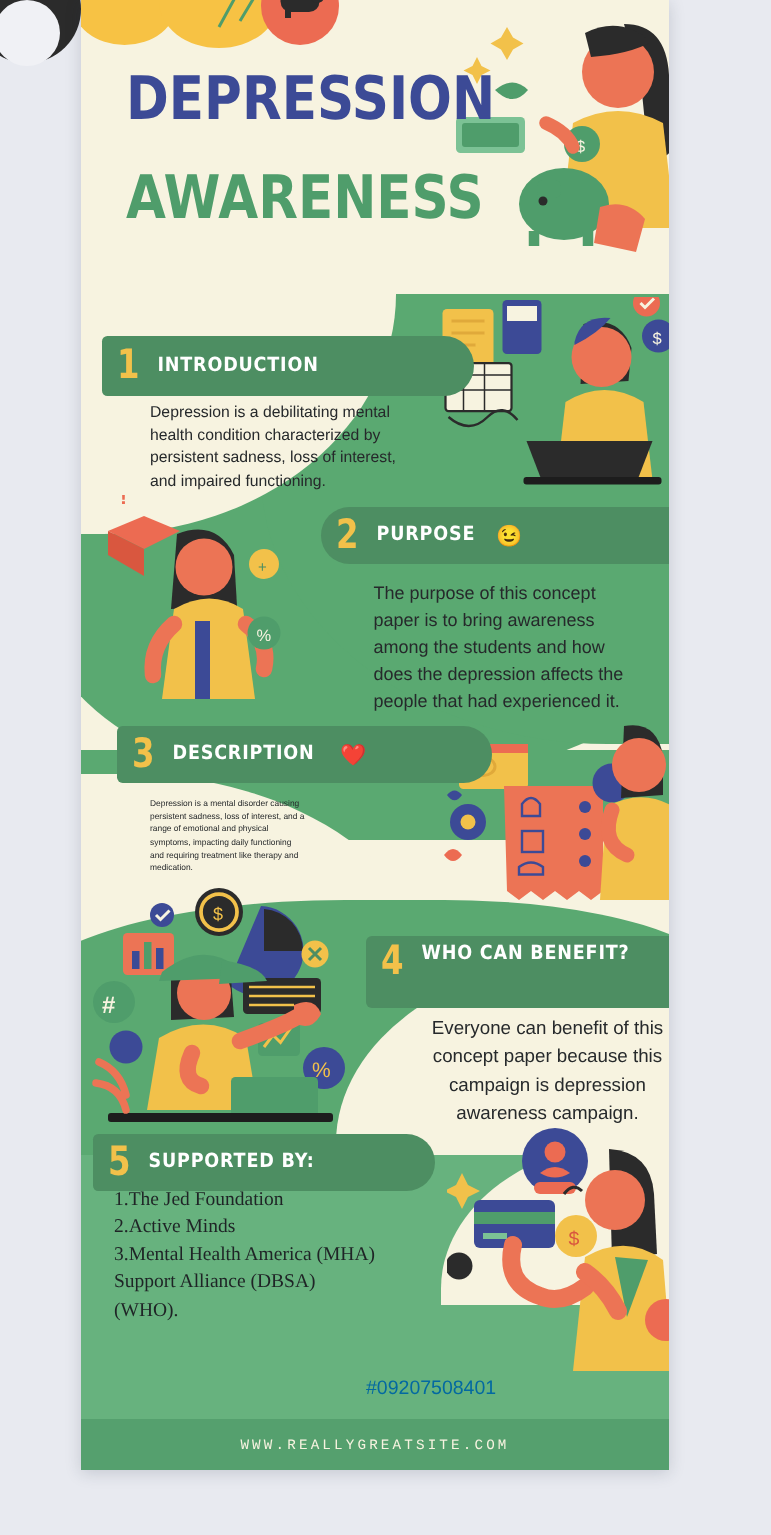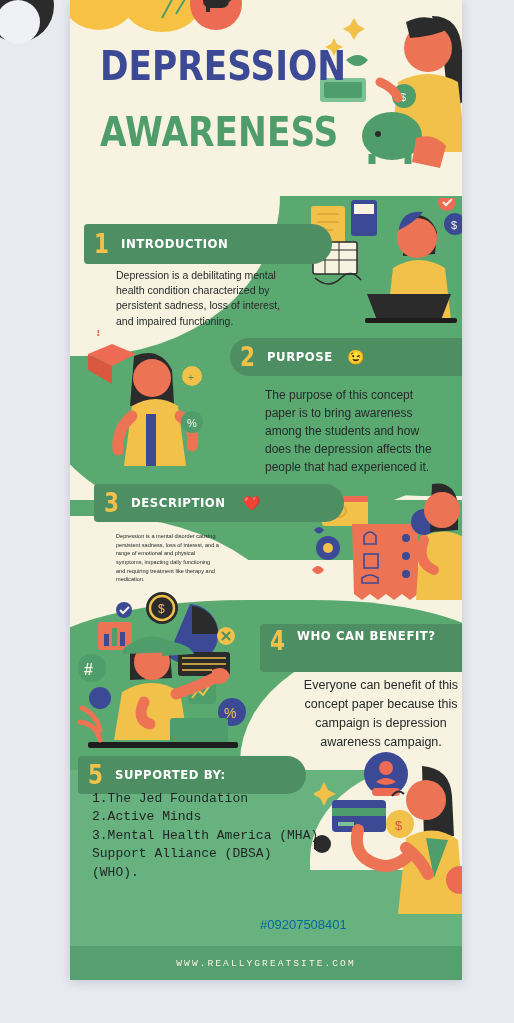--- a/index.html
+++ b/index.html
@@ -12,21 +12,21 @@
   
   .corner-avatar{
     position:absolute;left:-18px;top:-30px;width:72px;height:72px;
     border-radius:50%;background:#2b2b2b;
   }
   .corner-avatar:after{
     content:"";position:absolute;left:14px;top:30px;width:44px;height:44px;
     border-radius:50%;background:#f0f1f5;
   }
   .page{
-    position:absolute;left:70px;top:0;width:392px;height:980px;
+    position:absolute;left:54px;top:0;width:392px;height:980px;
     background:#f7f3e0;overflow:hidden;
     box-shadow:0 2px 10px rgba(40,50,70,.18);
   }
   
   .top-scallop{position:absolute;top:-26px;left:-6px;width:70px;height:56px;border-radius:50%;background:#f7c244;}
   .top-scallop2{position:absolute;top:-30px;left:52px;width:80px;height:62px;border-radius:50%;background:#f7c244;}
   .top-circle{position:absolute;top:-22px;left:120px;width:52px;height:52px;border-radius:50%;background:#ec6b52;}
   .top-circle .pig{position:absolute;left:13px;top:14px;width:26px;height:16px;border-radius:8px 8px 7px 7px;background:#2b2b2b;}
   .top-circle .pig:before{content:"";position:absolute;left:20px;top:2px;width:9px;height:8px;border-radius:50%;background:#2b2b2b;}
   .top-circle .pig:after{content:"";position:absolute;left:3px;top:14px;width:4px;height:6px;background:#2b2b2b;}
@@ -101,21 +101,21 @@
 
   
   .body-txt{position:absolute;z-index:7;color:#26292b;
     font-family:Liberation Sans, sans-serif;margin-left:18px;}
   #p1{left:28px;top:268px;width:165px;font-size:10.5px;line-height:1.45;}
   #p2{left:177px;top:386px;width:180px;font-size:12px;line-height:1.5;}
   #p3{left:28px;top:532px;width:105px;font-size:5.6px;line-height:1.55;}
   #p4{left:203px;top:676px;width:180px;font-size:12.5px;line-height:1.52;text-align:center;}
 
   .list{position:absolute;left:22px;top:790px;width:260px;z-index:7;
-    font-family:Liberation Mono, monospace;font-size:13px;line-height:1.42;color:#1f2426;}
+    font-family:Liberation Serif, serif;font-size:13px;line-height:1.42;color:#1f2426;}
   .phone{position:absolute;left:190px;top:917px;z-index:8;
     font-family:Liberation Sans, sans-serif;font-size:13px;color:#0369a1;}
 
   .footer{
     position:absolute;left:0;bottom:0;width:392px;height:34px;background:#55a06e;
     display:flex;align-items:center;justify-content:center;z-index:9;
   }
   .footer span{color:#f7f3e0;font-size:9.5px;letter-spacing:2.1px;
     font-family:Liberation Mono, monospace;}
 

